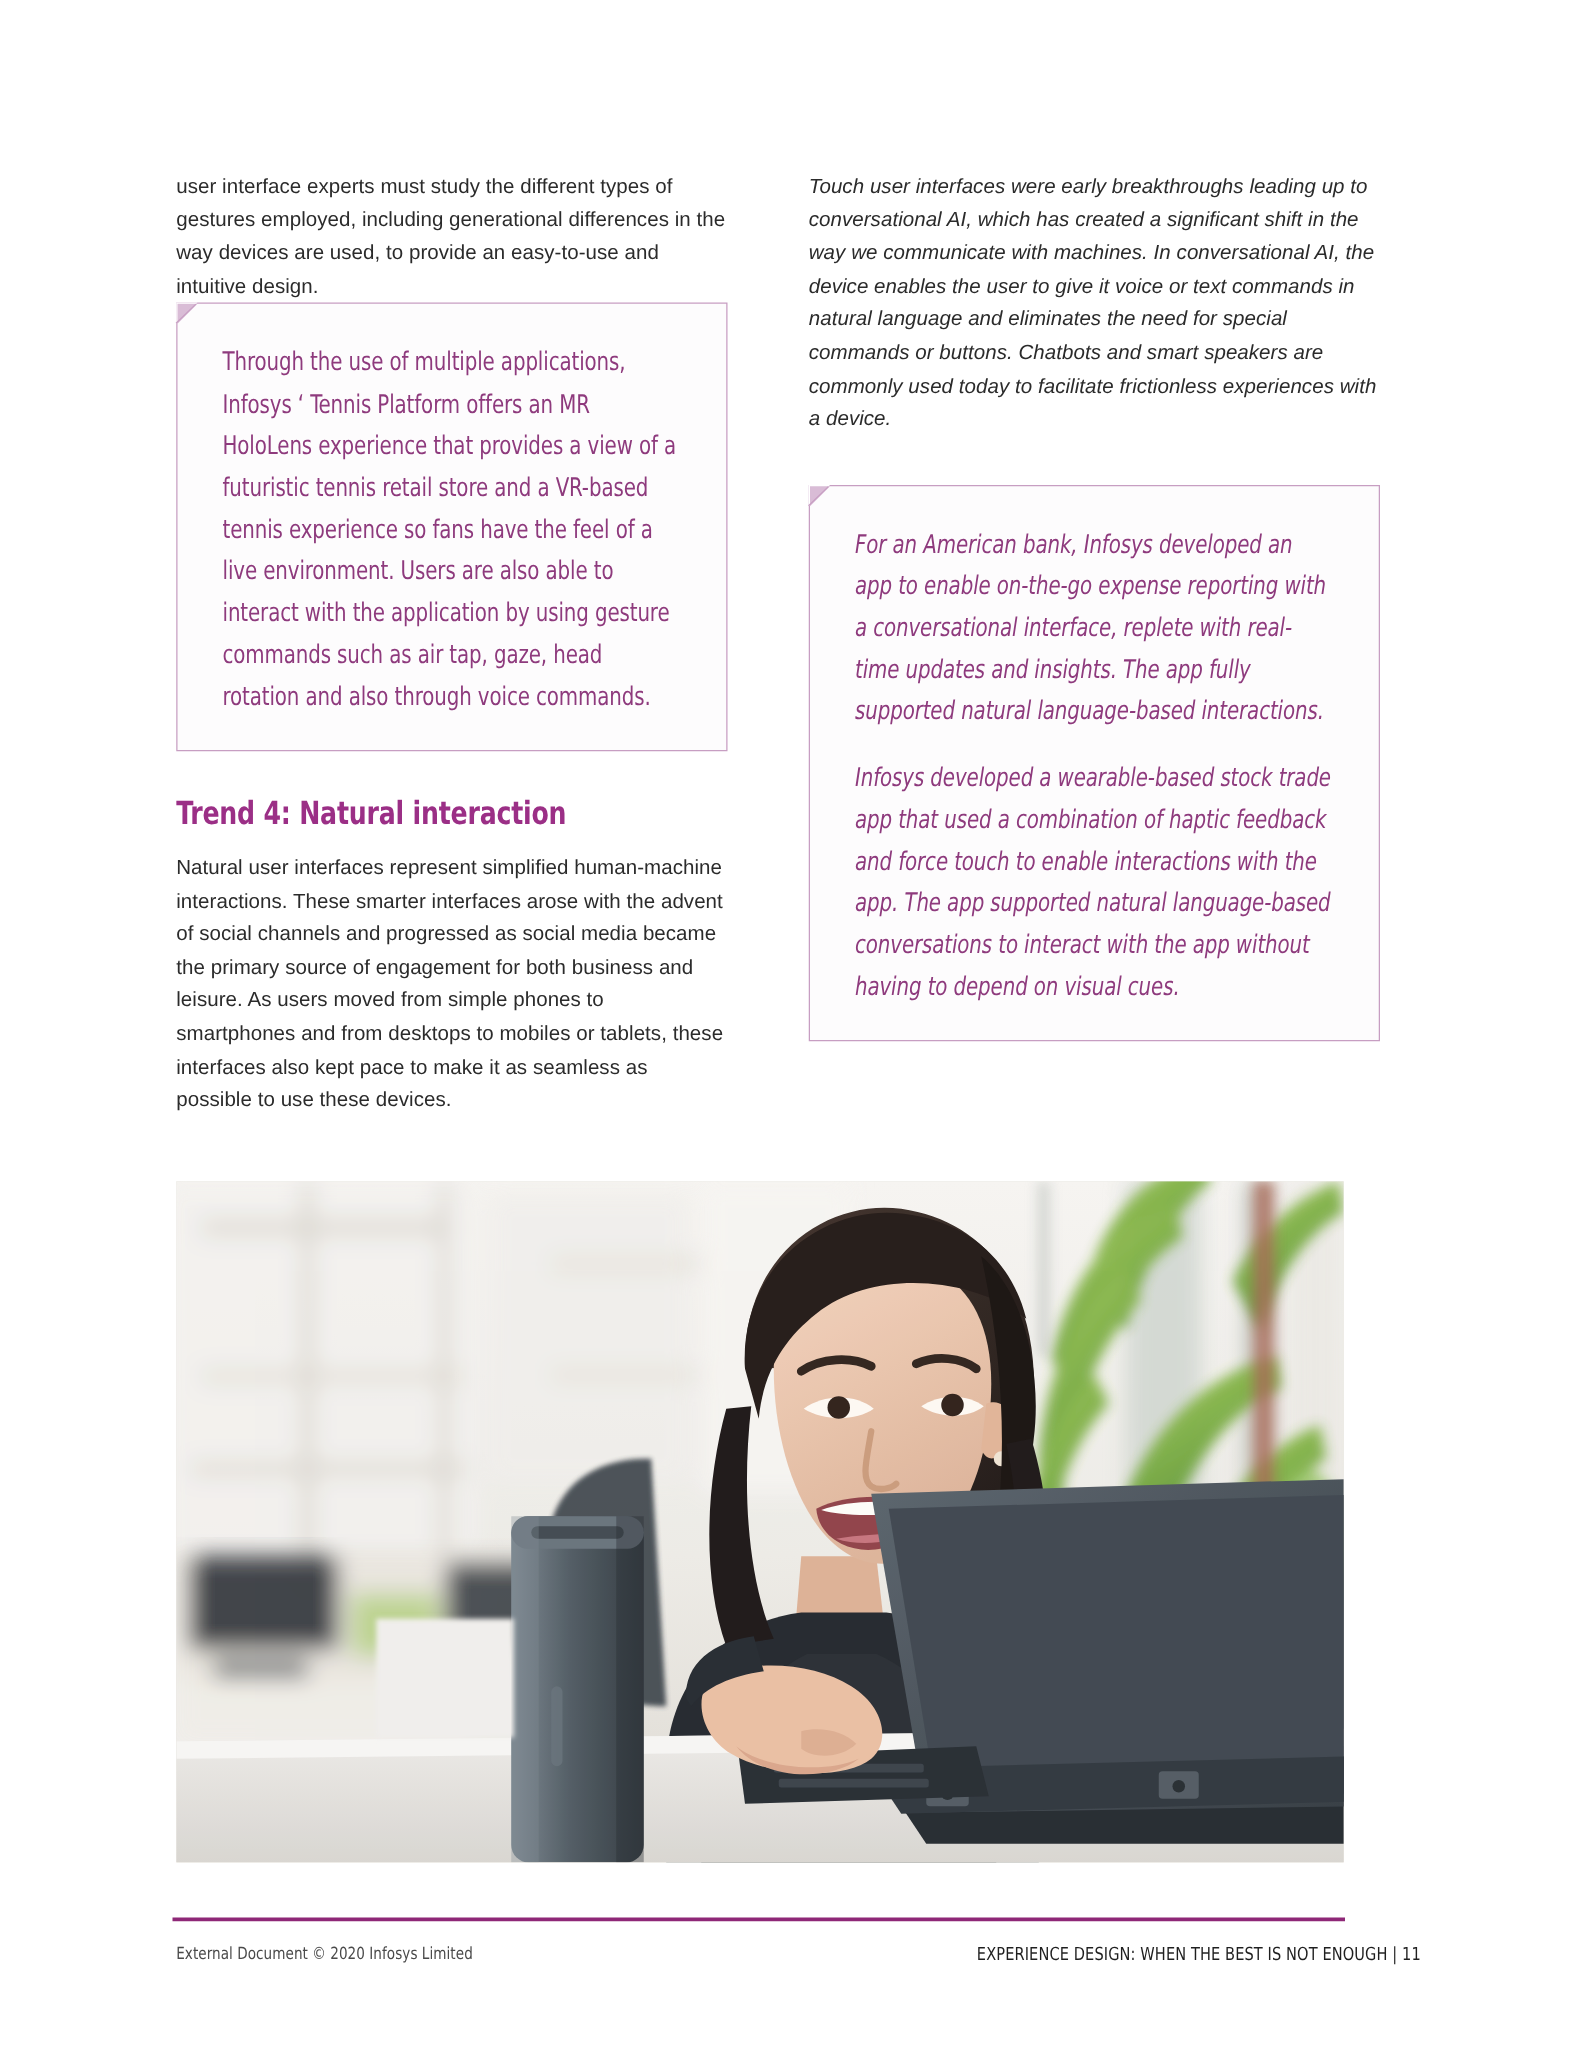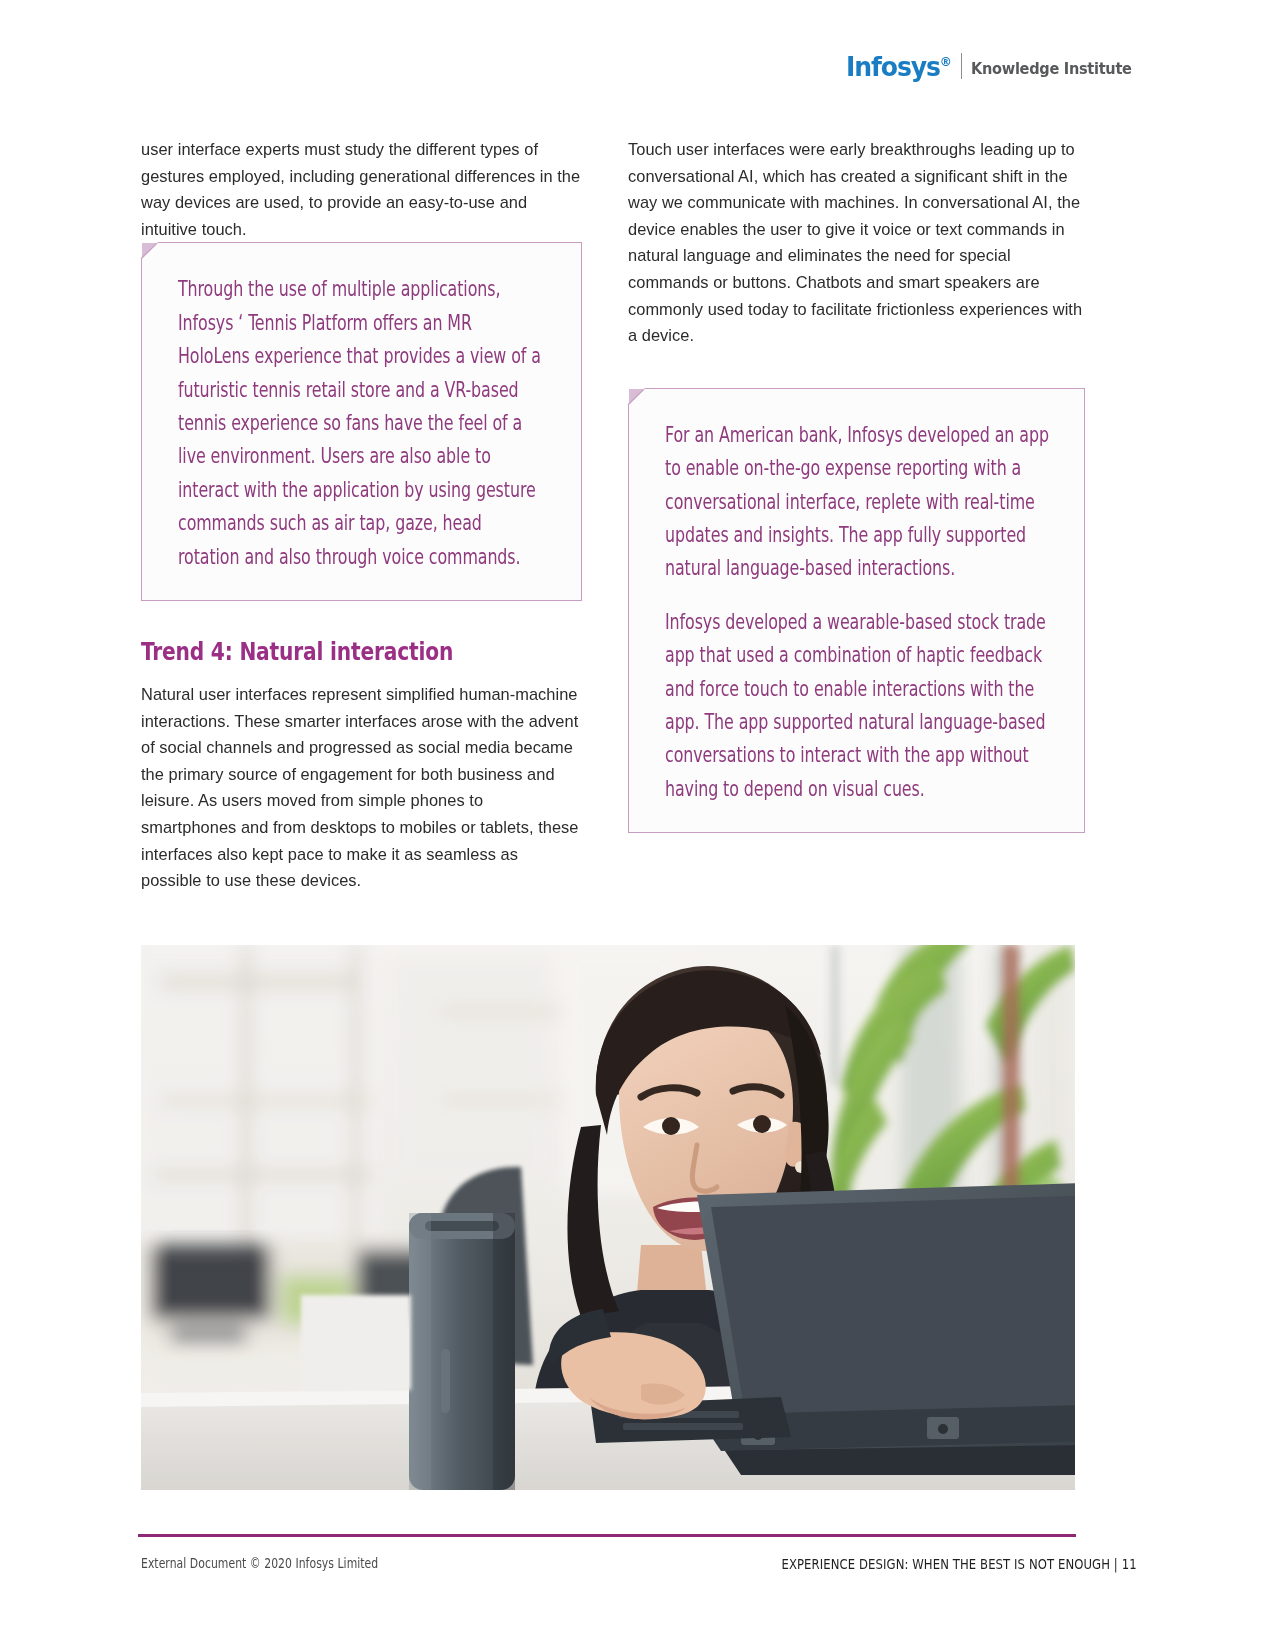--- a/index.html
+++ b/index.html
@@ -65,23 +65,24 @@
 
   
   .col-left {
     position: absolute;
     left: 141px;
     top: 136px;
     width: 441px;
   }
   .col-right {
     position: absolute;
-    left: 628px;
+    left: 647px;
     top: 136px;
     width: 457px;
+    font-style: italic;
   }
 
   p.body-text {
     margin: 0;
     font-family: "Liberation Sans", sans-serif;
     font-size: 16.4px;
     line-height: 26.6px;
     color: #2b2b2b;
     letter-spacing: 0.05px;
     font-weight: 400;
@@ -198,29 +199,24 @@
     transform: scaleX(0.9);
     transform-origin: right center;
     white-space: nowrap;
   }
 </style>
 </head>
 <body>
 
 <div class="page">
 
-  <div class="header">
-    <div class="logo-infosys"><span>Infosys</span><span class="logo-reg">®</span></div>
-    <div class="logo-divider"></div>
-    <div class="logo-ki">Knowledge Institute</div>
-  </div>
 
   <div class="col-left">
 
-    <p class="body-text">user interface experts must study the different types of gestures employed, including generational differences in the way devices are used, to provide an easy-to-use and intuitive touch.</p>
+    <p class="body-text">user interface experts must study the different types of gestures employed, including generational differences in the way devices are used, to provide an easy-to-use and intuitive design.</p>
 
     <div class="callout" id="callout-left" style="">
       <span class="fold-outer"></span>
       <span class="fold-tri"></span>
       <span class="fold-edge"></span>
       <div class="callout-inner">
         <p class="callout-text">Through the use of multiple applications, Infosys ‘ Tennis Platform offers an MR HoloLens experience that provides a view of a futuristic tennis retail store and a VR-based tennis experience so fans have the feel of a live environment. Users are also able to interact with the application by using gesture commands such as air tap, gaze, head rotation and also through voice commands.</p>
       </div>
     </div>
 

